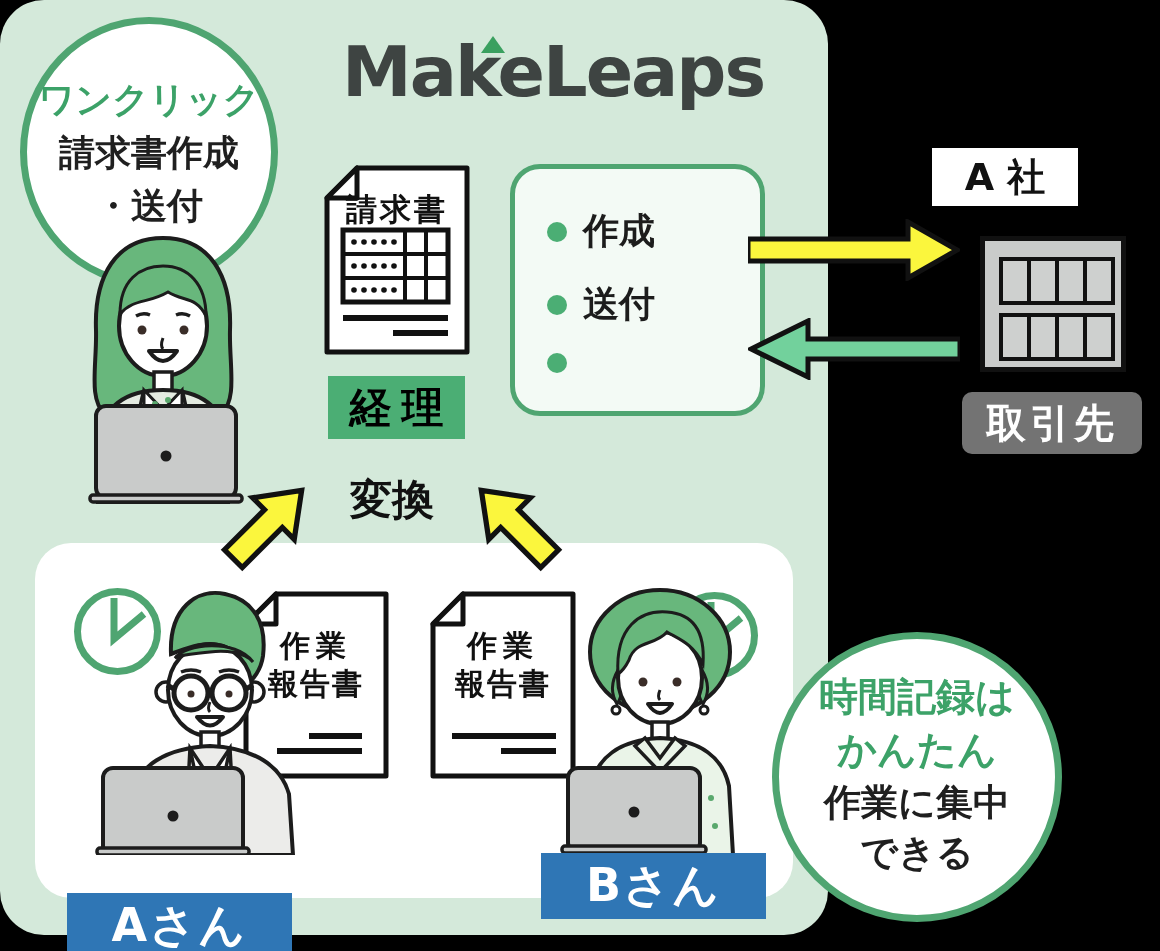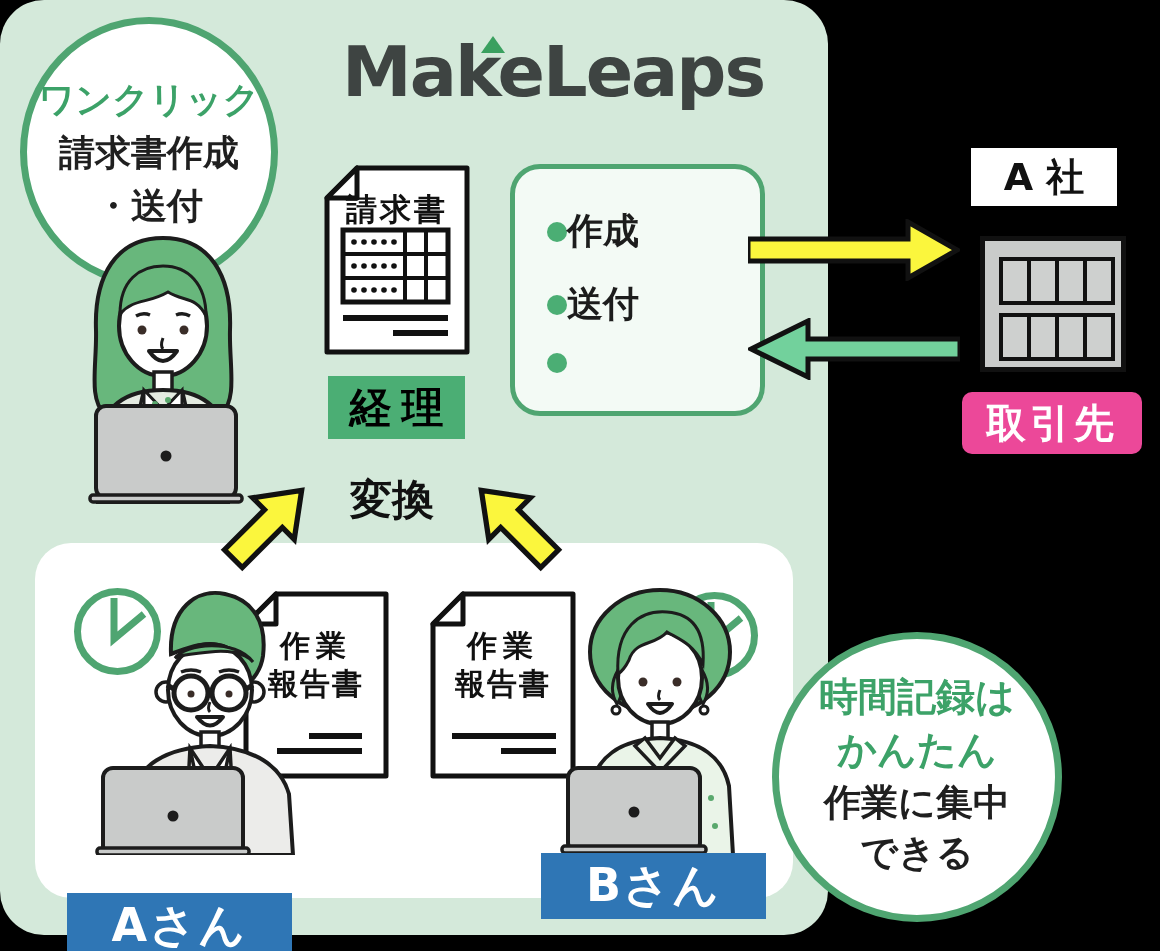--- a/index.html
+++ b/index.html
@@ -31,37 +31,37 @@
   
   .keiri{left:328px;top:376px;width:137px;height:63px;background:#4bae74;color:#000000;
          font-size:42px;font-weight:700;display:flex;align-items:center;justify-content:center;
          letter-spacing:10px;text-indent:10px;}
 
   
   .procbox{left:510px;top:164px;width:255px;height:252px;background:#f3faf5;
            border:5px solid #4fa571;border-radius:30px;box-sizing:border-box;
            display:flex;flex-direction:column;justify-content:center;gap:24px;
            padding-left:32px;}
-  .proc-row{display:flex;align-items:center;}
+  .proc-row{display:flex;align-items:center;gap:16px;}
   .proc-dot{width:20px;height:20px;border-radius:50%;background:#4bae74;flex:0 0 auto;}
   .proc-label{font-size:36px;font-weight:700;color:#1c1c1c;}
 
   
   .henkan{left:350px;top:472px;font-size:42px;font-weight:700;color:#111;}
 
   
-  .company-box{left:971px;top:148px;width:146px;height:58px;background:#fff;color:#111;
+  .company-box{left:932px;top:148px;width:146px;height:58px;background:#fff;color:#111;
                font-size:38px;font-weight:700;display:flex;align-items:center;justify-content:center;}
   .building{left:980px;top:236px;width:146px;height:136px;background:#c9cbca;
             border:5px solid #111;box-sizing:border-box;}
   .winrow{position:absolute;left:14px;width:108px;height:40px;display:flex;border:4px solid #111;}
   .winrow.r1{top:16px;} .winrow.r2{top:72px;}
   .win{flex:1;background:#ced0cf;border-left:4px solid #111;}
   .win:first-child{border-left:none;}
-  .client-badge{left:962px;top:392px;width:180px;height:62px;background:#ec4899;border-radius:10px;
+  .client-badge{left:962px;top:392px;width:180px;height:62px;background:#737373;border-radius:10px;
                 color:#fff;font-size:40px;font-weight:700;display:flex;align-items:center;
                 justify-content:center;letter-spacing:4px;}
 
   
   .workbox{left:35px;top:543px;width:758px;height:355px;background:#fff;border-radius:36px;}
   .name-badge{width:225px;height:66px;background:#2f76b5;color:#fff;font-size:46px;font-weight:700;
               display:flex;align-items:center;justify-content:center;letter-spacing:2px;}
   .badge-a{left:67px;top:853px;margin-top:40px;} .badge-b{left:525px;top:853px;margin-left:16px;}
 </style>
 </head>

